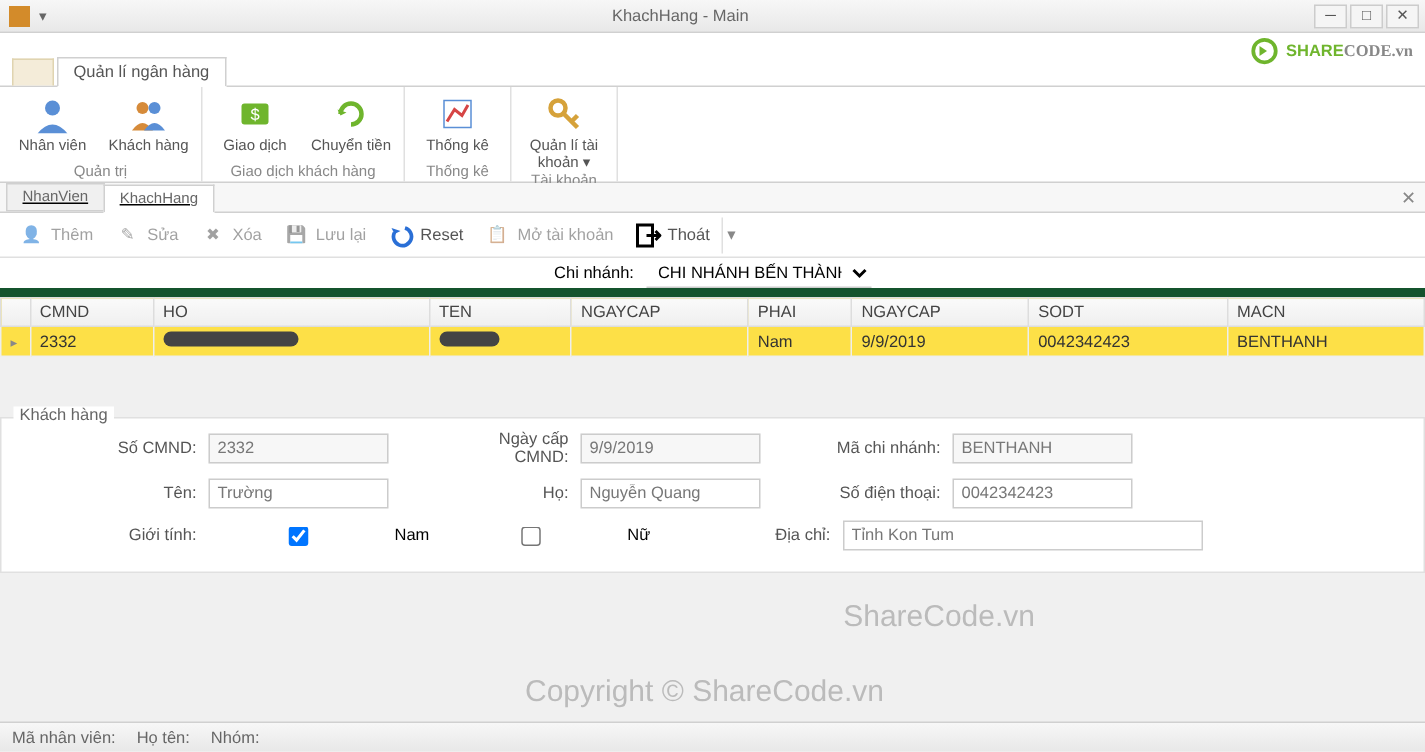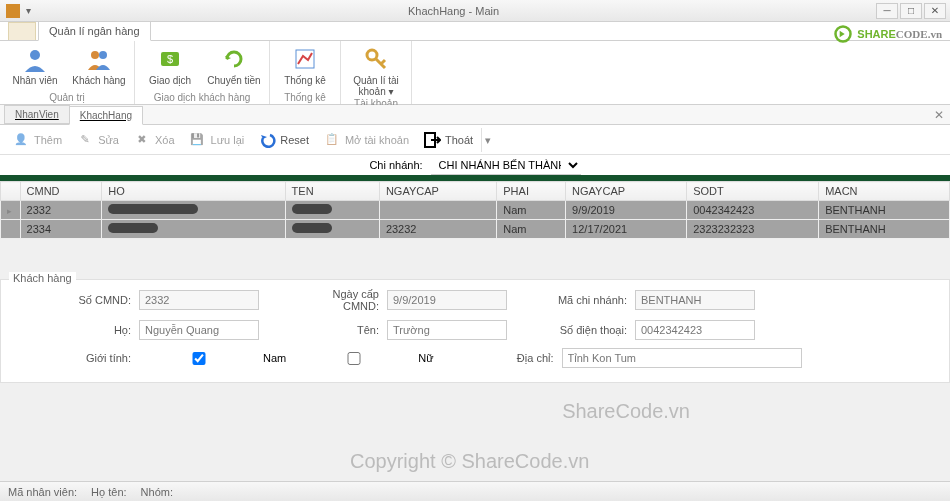--- a/index.html
+++ b/index.html
@@ -13,21 +13,21 @@
 .titlebar .winbtns { display: flex; gap: 2px; margin-right: 4px; }
 .titlebar .winbtns span { width: 22px; height: 16px; border: 1px solid #ccc; background: #f5f5f5; text-align: center; line-height: 14px; font-size: 10px; color: #555; cursor: pointer; }
 
 
 .brand { position: absolute; right: 8px; top: 24px; font-weight: bold; font-size: 16px; display: flex; align-items: center; gap: 4px; z-index: 50; }
 .brand .g { color: #6fb52d; }
 .brand .d { color: #888; font-family: Liberation Serif, serif; }
 .brand svg { width: 20px; height: 20px; }
 
 
-.ribbon-tabs { height: 19px; background: #fff; display: flex; align-items: flex-end; padding-left: 8px; border-bottom: 1px solid #d0d0d0; }
+.ribbon-tabs { height: 36px; background: #fff; display: flex; align-items: flex-end; padding-left: 8px; border-bottom: 1px solid #d0d0d0; }
 .ribbon-tabs .blank { width: 28px; height: 18px; background: #f4ecd9; border: 1px solid #e0d4b0; border-bottom: none; margin-right: 2px; }
 .ribbon-tabs .tab { padding: 3px 10px; background: #fff; border: 1px solid #d0d0d0; border-bottom: 1px solid #fff; margin-bottom: -1px; font-size: 11px; color: #555; }
 
 
 .ribbon { height: 64px; background: #fff; display: flex; border-bottom: 1px solid #d0d0d0; }
 .rgroup { display: flex; flex-direction: column; border-right: 1px solid #e0e0e0; padding: 2px 6px 0; }
 .rgroup .btns { display: flex; gap: 6px; flex: 1; align-items: flex-start; }
 .rgroup .gname { text-align: center; font-size: 10px; color: #888; padding: 1px 0; }
 .rbtn { display: flex; flex-direction: column; align-items: center; width: 58px; cursor: pointer; padding-top: 2px; }
 .rbtn .ico { width: 28px; height: 28px; display: flex; align-items: center; justify-content: center; }
@@ -44,21 +44,21 @@
 .tbtn { display: flex; align-items: center; gap: 4px; padding: 3px 6px; cursor: pointer; color: #555; font-size: 11px; }
 .tbtn.dis { opacity: 0.55; }
 .tbtn .ti { width: 18px; height: 18px; display: flex; align-items: center; justify-content: center; }
 .tdd { width: 12px; text-align: center; color: #888; border-left: 1px solid #e0e0e0; height: 24px; line-height: 24px; cursor: pointer; }
 
 
 .branchrow { height: 26px; background: #fff; display: flex; align-items: center; justify-content: center; gap: 8px; border-bottom: 6px solid #14532d; font-size: 11px; }
 .branchrow select { border: none; border-bottom: 1px solid #ccc; background: #fff; padding: 2px 4px; font-size: 11px; width: 150px; }
 
 
-.grid { background: #a3a3a3; }
+.grid { background: #fde047; }
 .grid table { width: 100%; border-collapse: collapse; }
 .grid th { background: linear-gradient(#fafafa,#efefef); border: 1px solid #ddd; padding: 3px 6px; text-align: left; font-weight: normal; color: #444; font-size: 11px; }
 .grid td { border: 1px solid #eee; padding: 3px 6px; color: #333; font-size: 11px; height: 18px; }
 .grid .rowsel td:first-child::before { content: "▸"; color: #888; margin-right: 2px; font-size: 9px; }
 .grid td:first-child { width: 16px; }
 .redact { display: inline-block; height: 10px; background: #444; border-radius: 5px; }
 
 
 .formpanel { background: #fff; margin-top: 40px; border: 1px solid #e0e0e0; padding: 4px 0 10px; position: relative; }
 .formpanel .ftitle { position: absolute; top: -8px; left: 8px; background: #fff; padding: 0 4px; font-size: 11px; color: #666; }
@@ -257,31 +257,20 @@
           <td></td>
           <td>2332</td>
           <td><span class="redact" style="width:90px"></span></td>
           <td><span class="redact" style="width:40px"></span></td>
           <td></td>
           <td>Nam</td>
           <td>9/9/2019</td>
           <td>0042342423</td>
           <td>BENTHANH</td>
         </tr>
-      <tr>
-          <td></td>
-          <td>2334</td>
-          <td><span class="redact" style="width:50px"></span></td>
-          <td><span class="redact" style="width:40px"></span></td>
-          <td>23232</td>
-          <td>Nam</td>
-          <td>12/17/2021</td>
-          <td>2323232323</td>
-          <td>BENTHANH</td>
-        </tr>
     </tbody>
   </table>
 </div>
 
 <div class="formpanel">
   <div class="ftitle">Khách hàng</div>
   <div class="frow">
     <div class="ffield">
         <label>Số CMND:</label>
         <input readonly="" value="2332" style="">
@@ -290,26 +279,26 @@
         <label>Ngày cấp CMND:</label>
         <input readonly="" value="9/9/2019" style="">
       </div>
     <div class="ffield">
         <label>Mã chi nhánh:</label>
         <input readonly="" value="BENTHANH" style="">
       </div>
   </div>
   <div class="frow">
     <div class="ffield">
+        <label>Tên:</label>
+        <input value="Trường" style="">
+      </div>
+    <div class="ffield">
         <label>Họ:</label>
         <input value="Nguyễn Quang" style="">
-      </div>
-    <div class="ffield">
-        <label>Tên:</label>
-        <input value="Trường" style="">
       </div>
     <div class="ffield">
         <label>Số điện thoại:</label>
         <input value="0042342423" style="">
       </div>
   </div>
   <div class="frow">
     <div class="ffield">
         <label>Giới tính:</label>
       <span class="chk">

